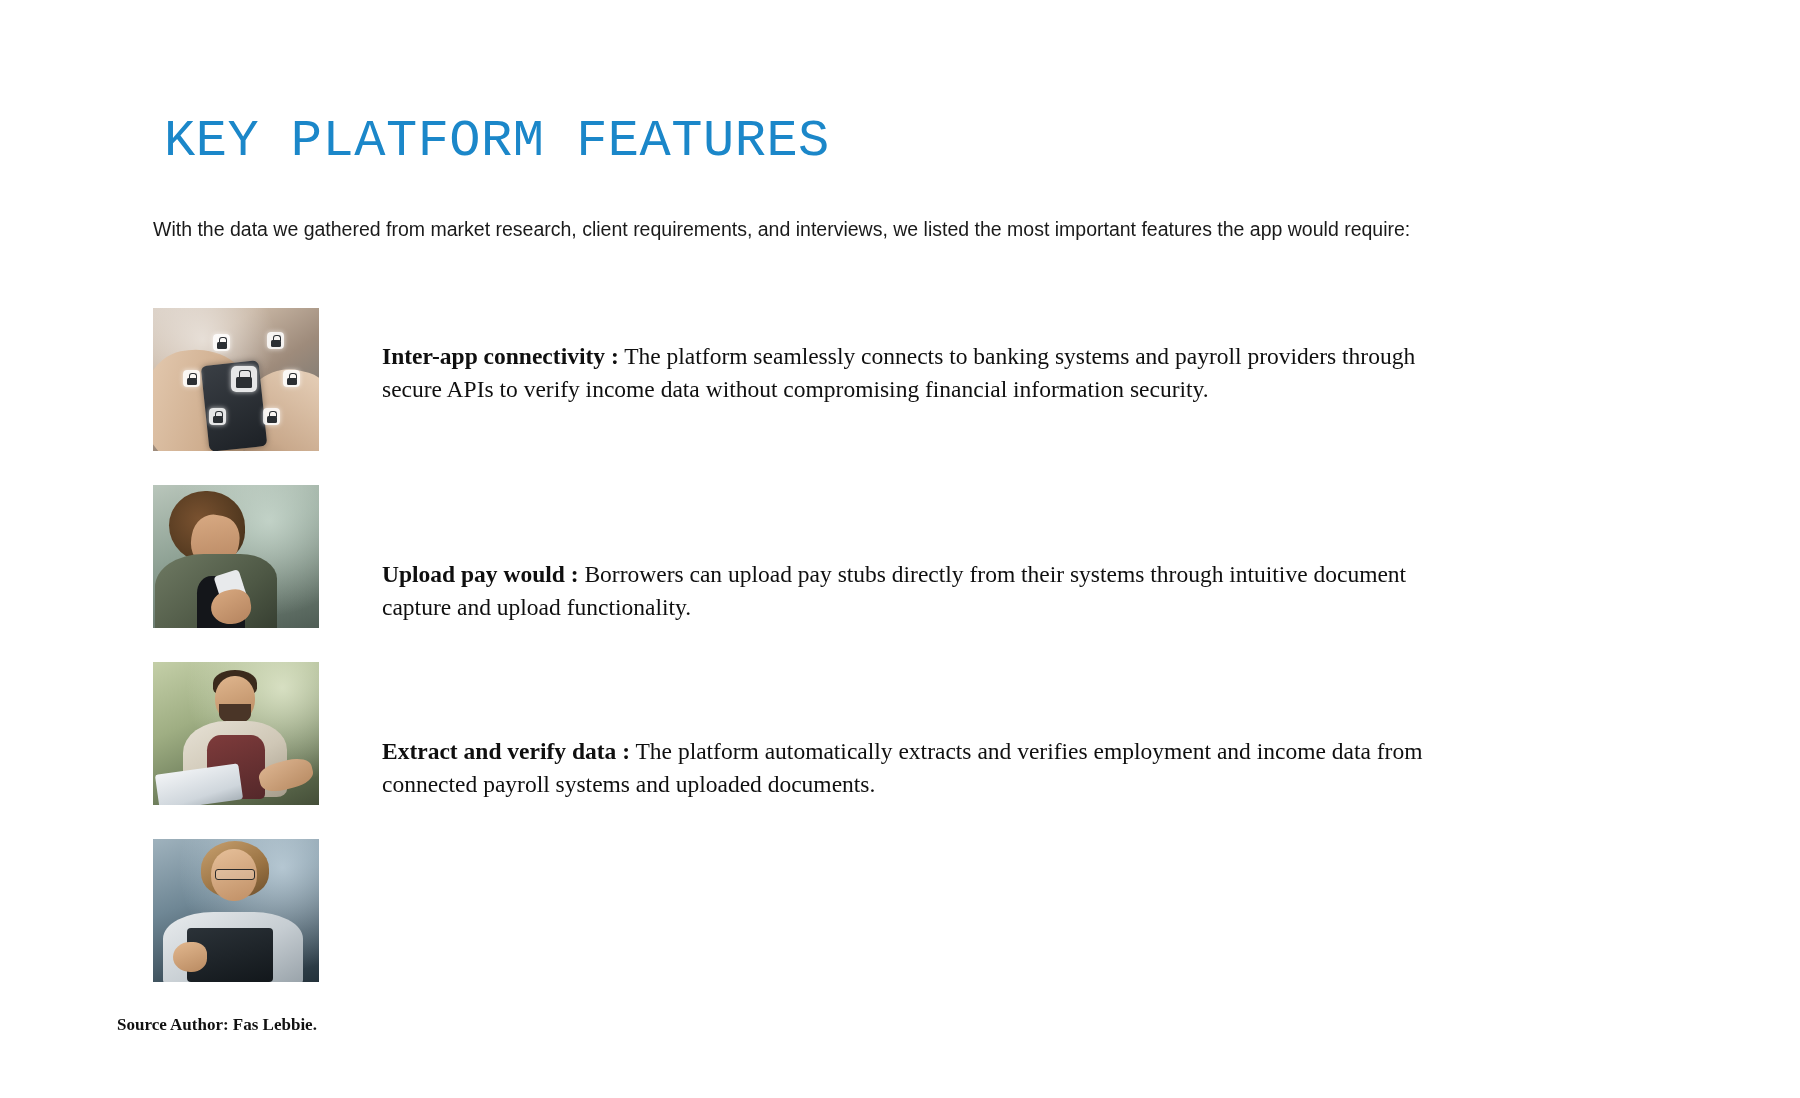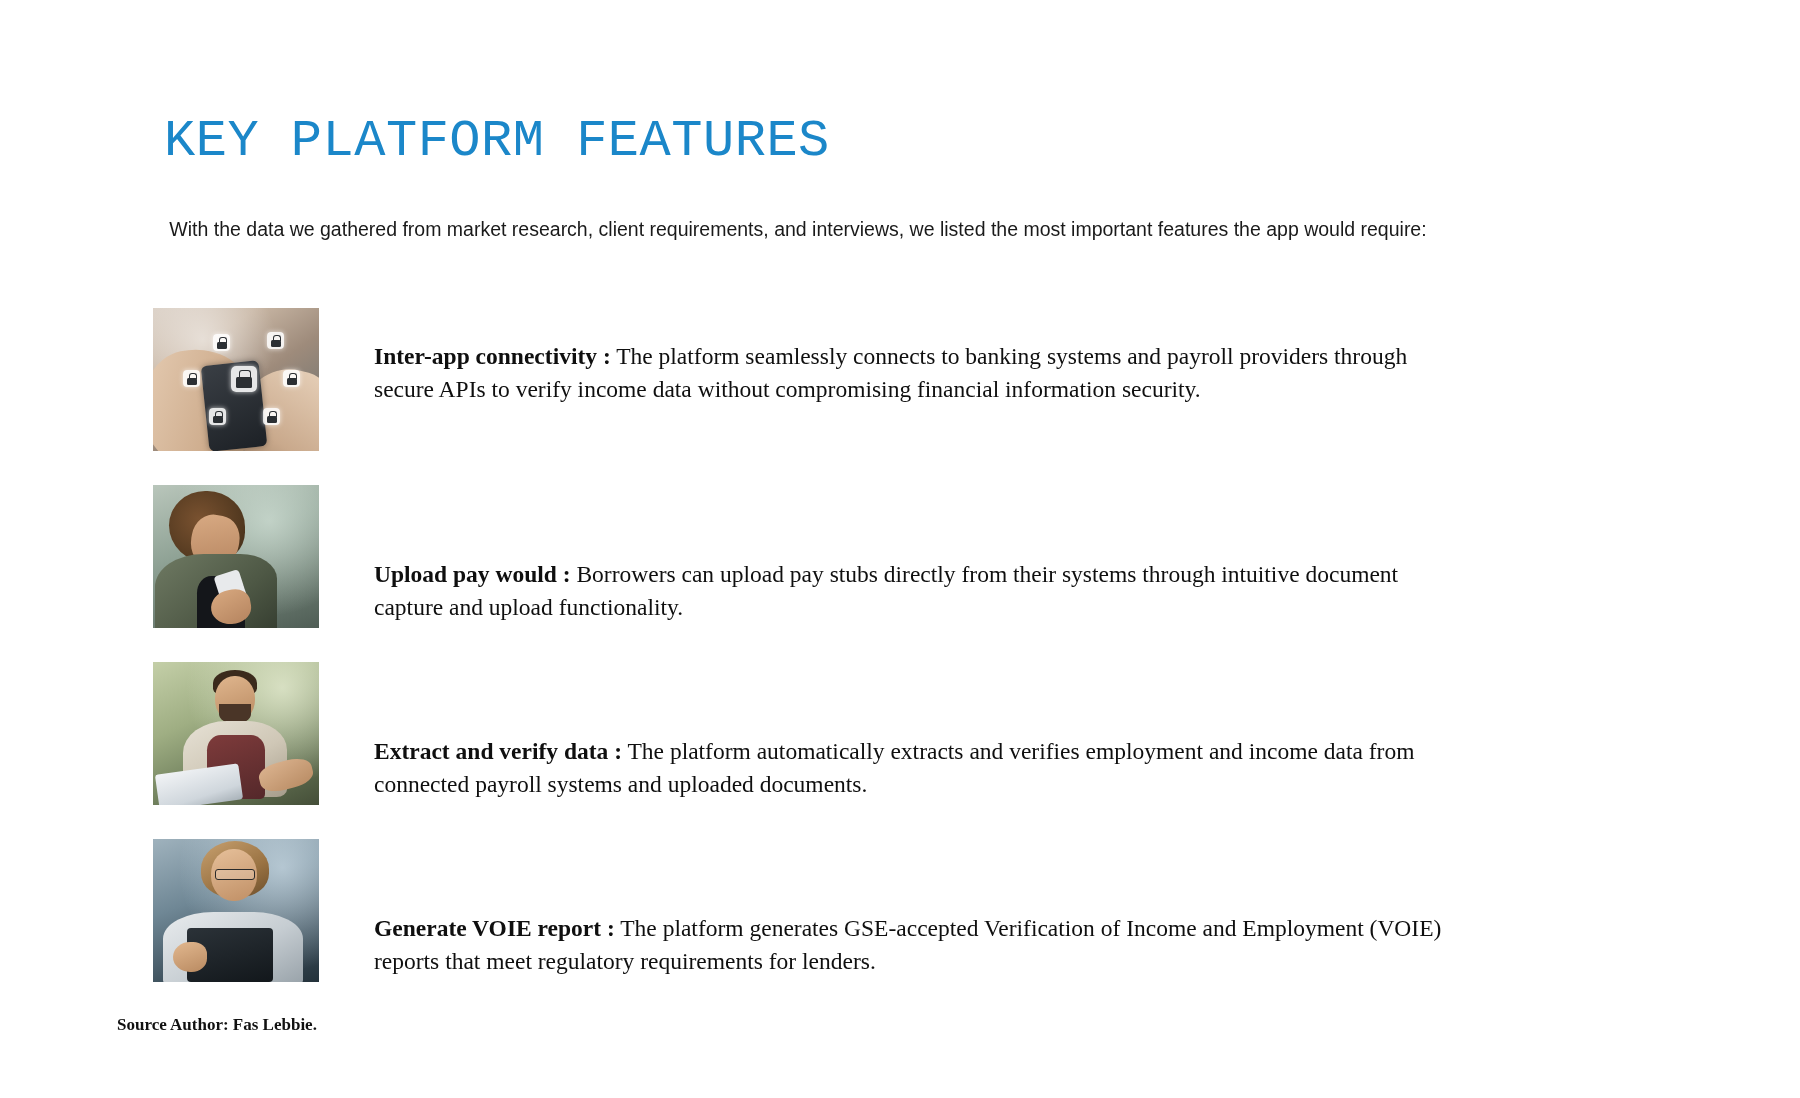--- a/index.html
+++ b/index.html
@@ -33,33 +33,33 @@
   }
   .intro {
     position: absolute;
     left: 153px;
     top: 215px;
     width: 1290px;
     font-family: "Liberation Sans", sans-serif;
     font-size: 19.5px;
     line-height: 1.5;
     color: #1a1a1a;
-    text-align: center;
   }
   .features {
     position: absolute;
     left: 153px;
     top: 308px;
     width: 1300px;
   }
   .feature-row {
     position: relative;
     display: flex;
     align-items: flex-start;
     margin-bottom: 34px;
+    gap: 8px;
   }
   .thumb {
     position: relative;
     width: 166px;
     height: 143px;
     flex: 0 0 166px;
     overflow: hidden;
     background: #cfd6d8;
   }
   .thumb .img-base {
@@ -386,22 +386,19 @@
       <div class="thumb">
         <div class="img-base img4">
           <div class="hair4"></div>
           <div class="head4"></div>
           <div class="glasses4"></div>
           <div class="jacket4"></div>
           <div class="tablet4"></div>
           <div class="hand4"></div>
         </div>
       </div>
-      <div class="feature-text">
-        <span class="lead">Generate VOIE report :</span><span> The platform generates GSE-accepted Verification of Income and Employment (VOIE) reports that meet regulatory requirements for lenders.</span>
-      </div>
     </div>
 
   </div>
 
   <div class="source">Source Author: Fas Lebbie.</div>
 
 </div>
 
 </body></html>

